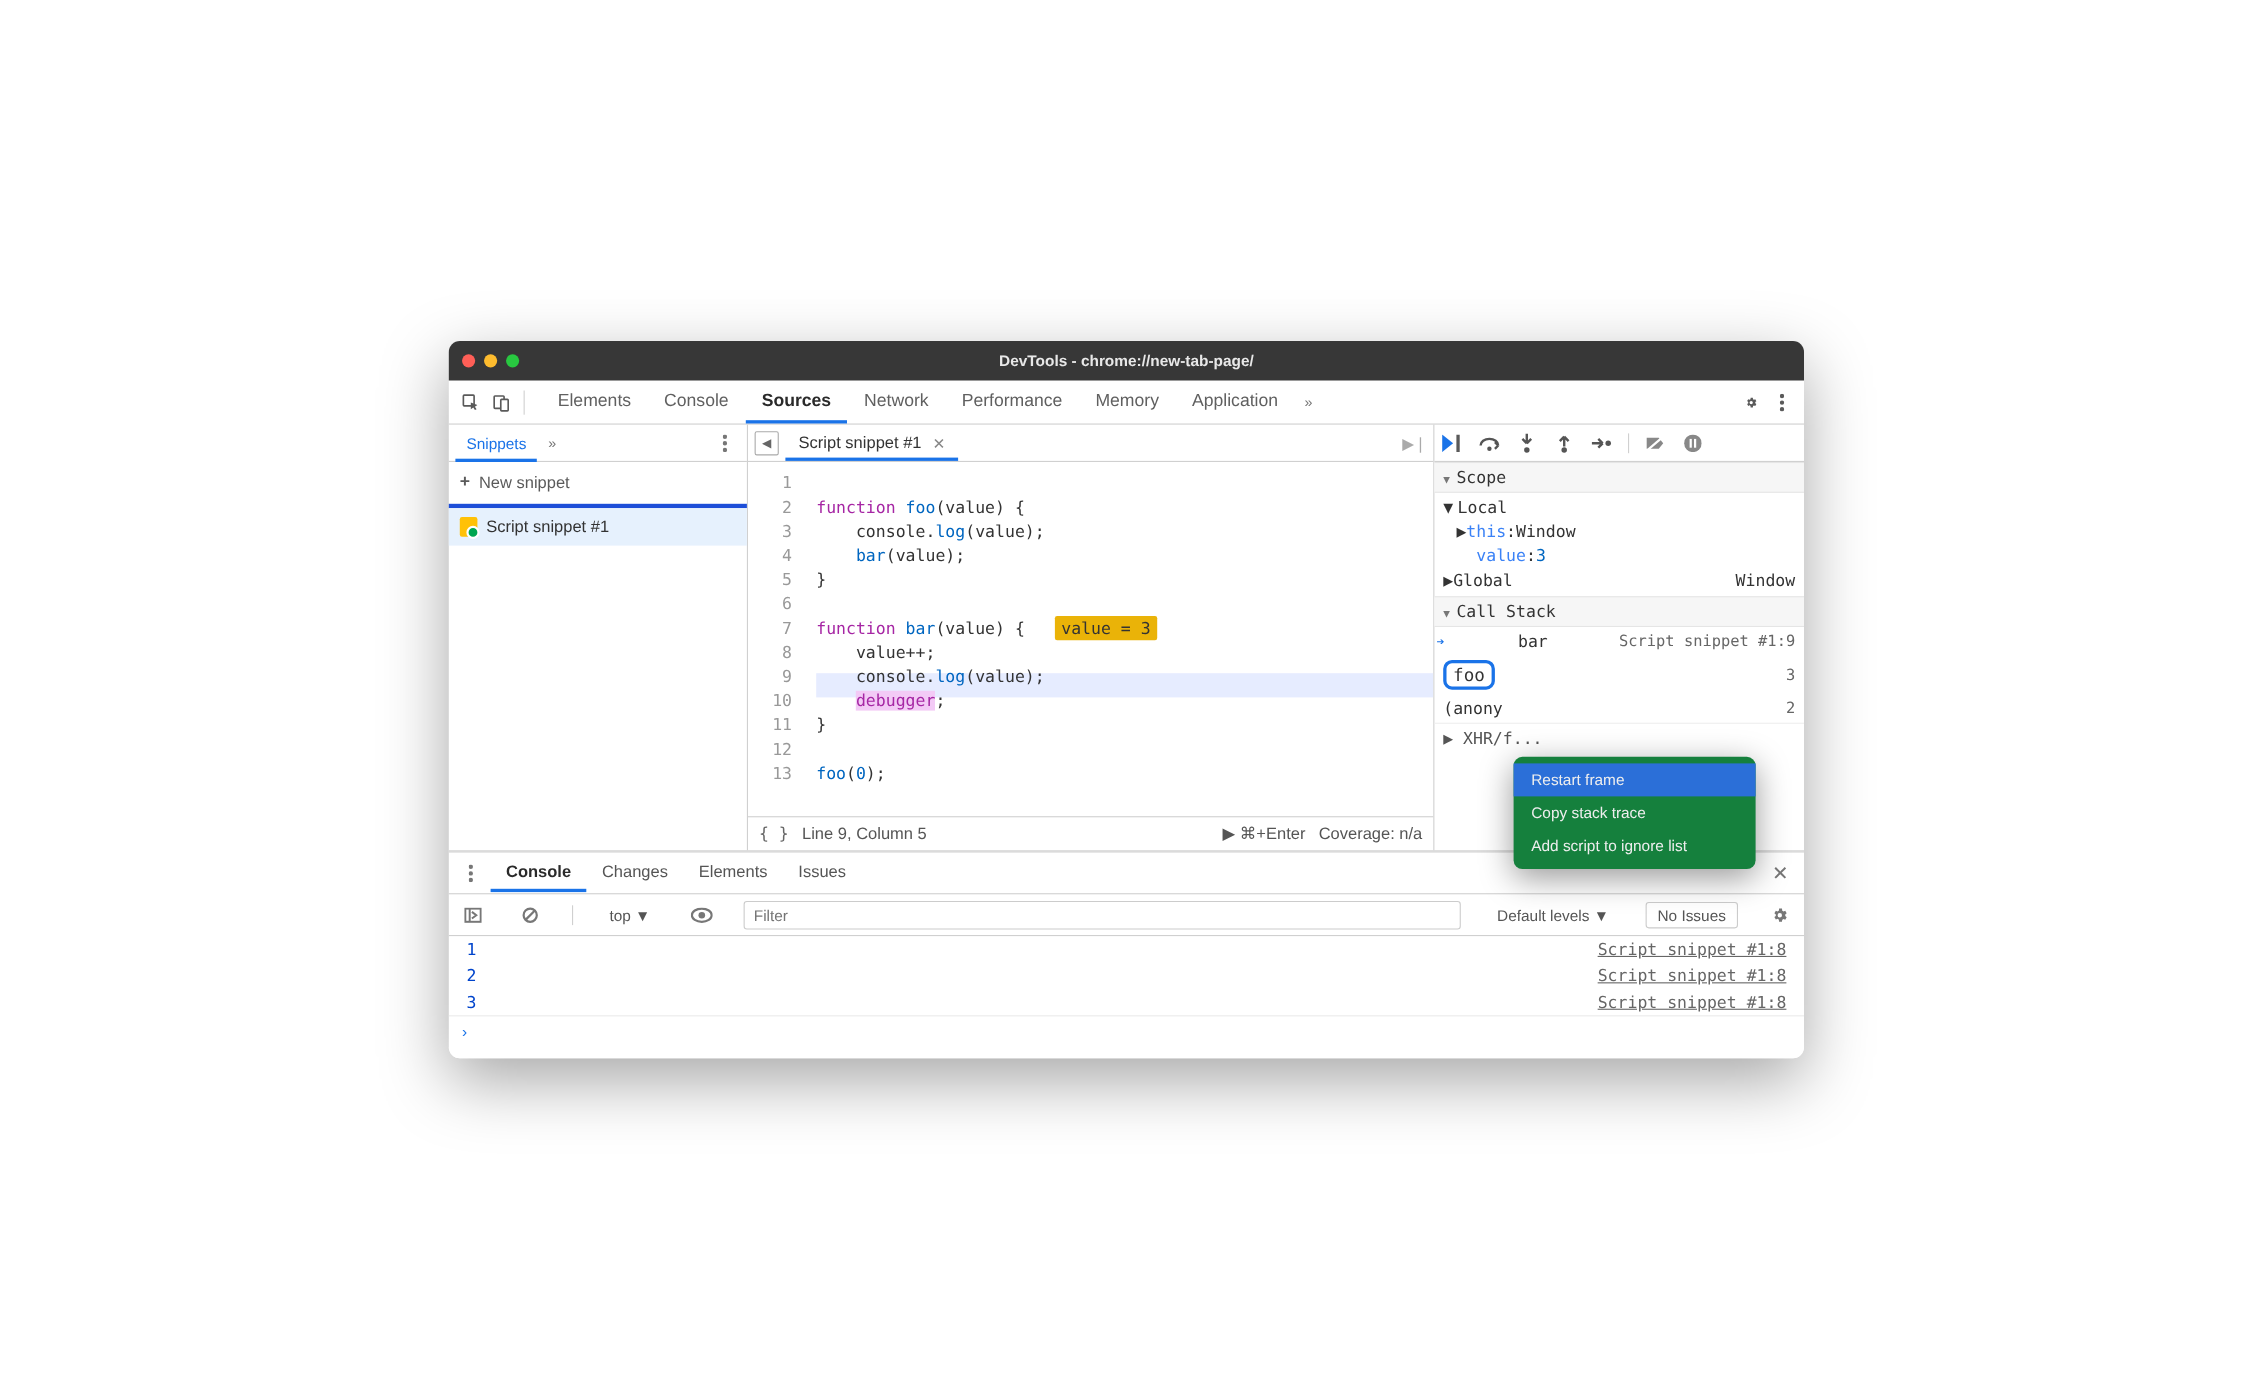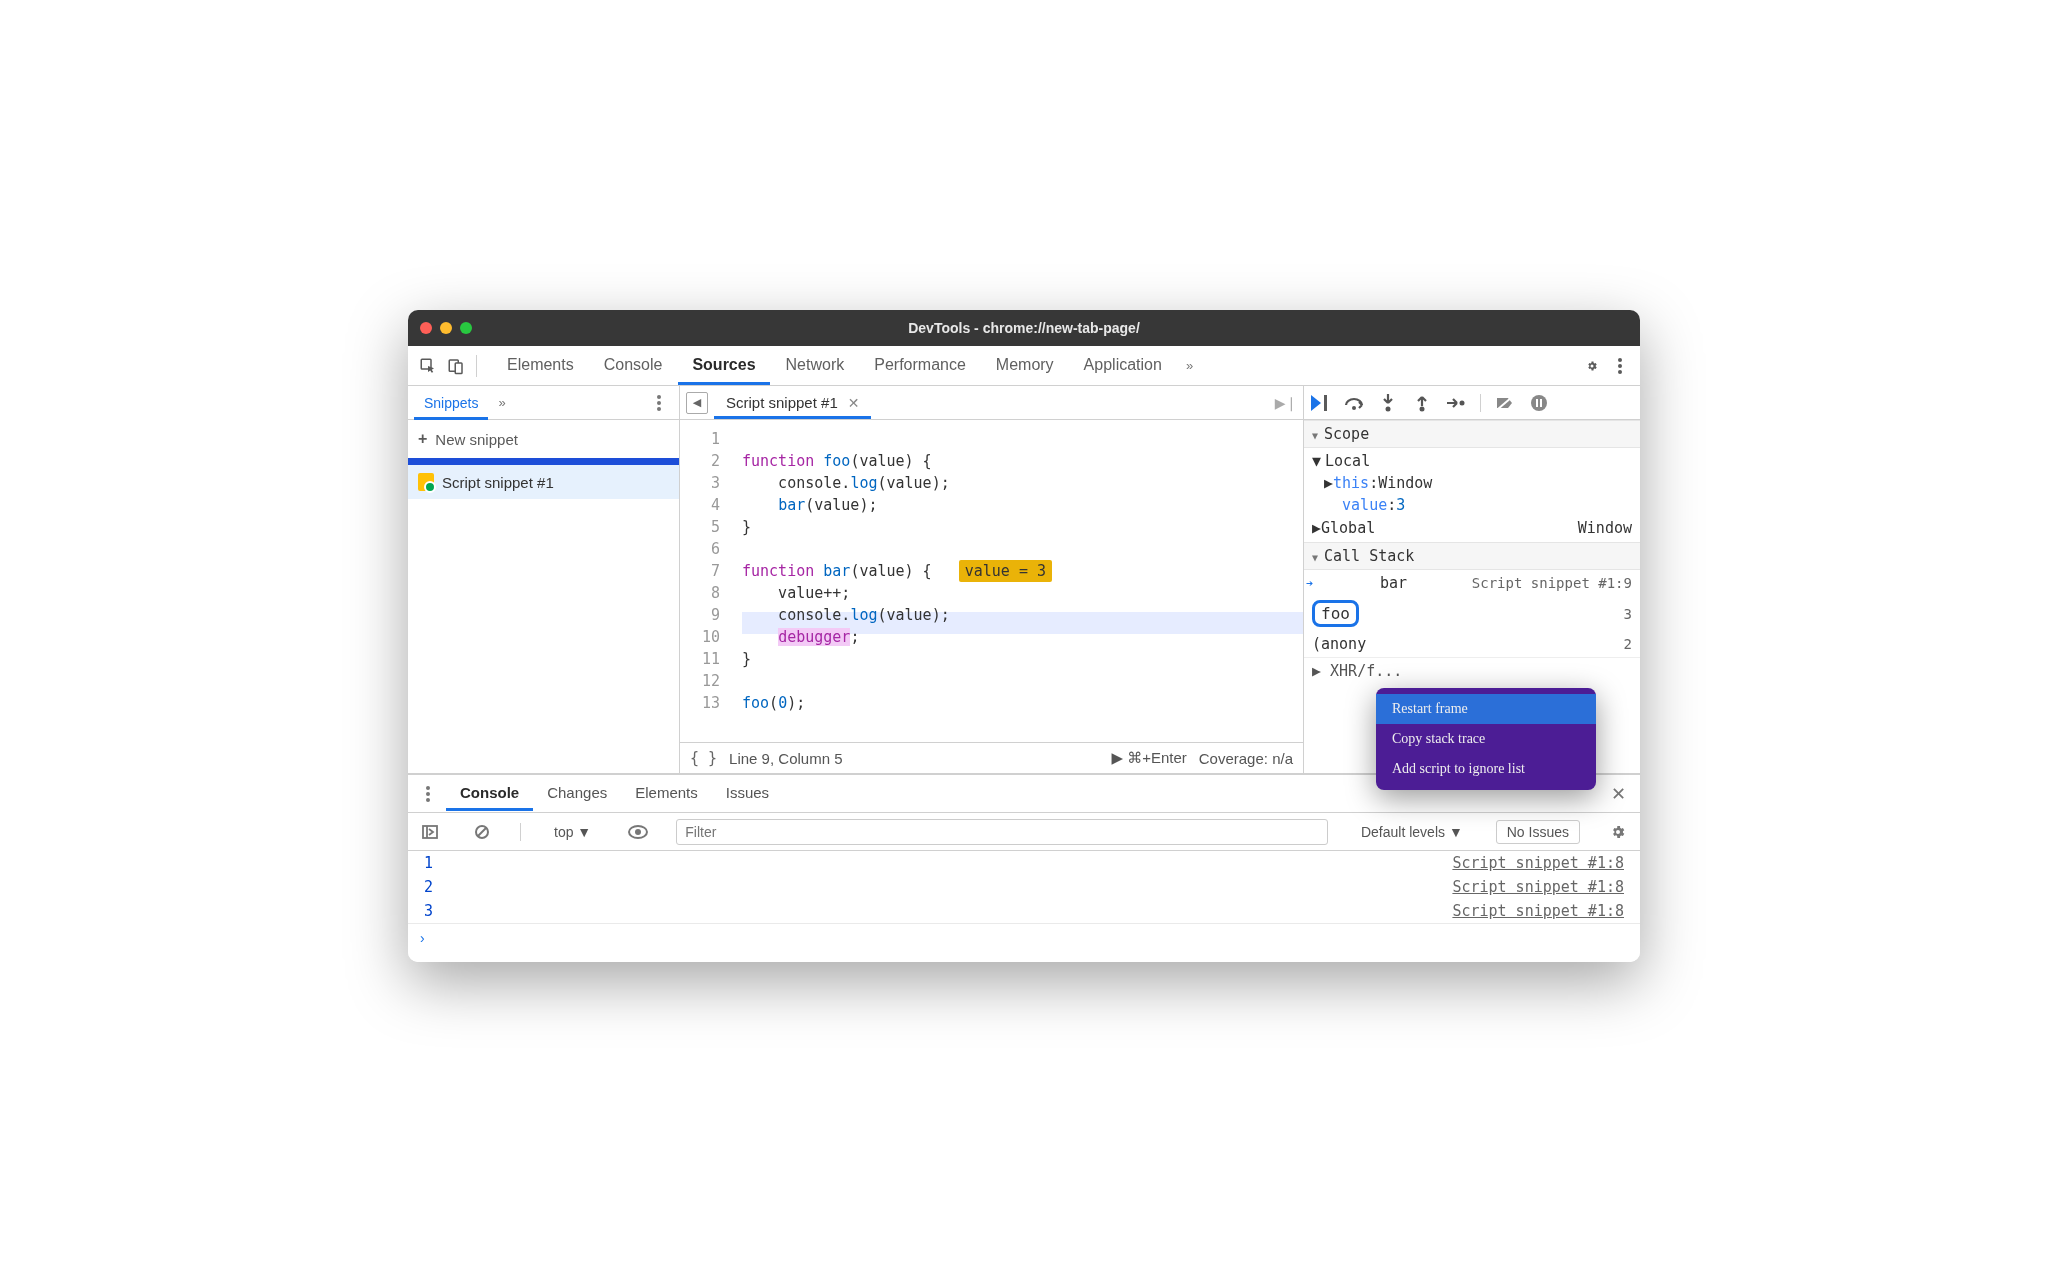--- a/index.html
+++ b/index.html
@@ -46,21 +46,21 @@
 .tab.active { color: #2a2a2a; font-weight: 600; border-bottom-color: #1a73e8; }
 .spacer { flex: 1; }
 .chev { font-size: 13px; color: #777; padding: 0 10px; cursor: pointer; }
 .gear { padding: 0 8px; }
 
 
 .panels { display: flex; border-bottom: 1px solid #d0d0d0; height: 388px; }
 .left-pane { width: 272px; border-right: 1px solid #d0d0d0; display: flex; flex-direction: column; }
 .left-tabs { display: flex; align-items: center; height: 34px; border-bottom: 1px solid #d0d0d0; padding: 0 6px; color: #555; }
 .left-tab { padding: 7px 10px 6px; font-size: 14px; color: #1a73e8; border-bottom: 3px solid #1a73e8; position: relative; top: 1px; }
-.new-snippet { padding: 10px 10px; color: #5a5a5a; font-size: 15px; cursor: pointer; display: flex; align-items: center; border-bottom: 7px solid #1d4ed8; }
+.new-snippet { padding: 10px 10px; color: #5a5a5a; font-size: 15px; cursor: pointer; display: flex; align-items: center; border-bottom: 4px solid #1d4ed8; }
 .new-snippet::before { content: "+"; font-weight: 700; margin-right: 8px; font-size: 16px; }
 .snippet-item { display: flex; align-items: center; padding: 8px 10px; gap: 8px; color: #333; font-size: 15px; cursor: pointer; }
 .snippet-item.selected { background: #e6f1fd; }
 .snippet-ico { width: 16px; height: 18px; background: #ffc107; border-radius: 2px; position: relative; }
 .snippet-ico::after { content: ""; position: absolute; right: -2px; bottom: -2px; width: 8px; height: 8px; background: #00a651; border-radius: 50%; border: 2px solid #fff; }
 
 .mid-pane { flex: 1; border-right: 1px solid #d0d0d0; display: flex; flex-direction: column; }
 .editor-tabs { display: flex; align-items: center; height: 34px; border-bottom: 1px solid #d0d0d0; padding: 0 6px; gap: 6px; }
 .ed-toggle { width: 22px; height: 22px; border: 1px solid #aaa; display:flex;align-items:center;justify-content:center;font-size:11px;color:#666;border-radius:2px; }
 .ed-tab { padding: 6px 12px 5px; border-bottom: 3px solid #1a73e8; font-size: 15px; display: flex; align-items: center; gap: 10px; color: #333; position: relative; top: 1px; }
@@ -92,26 +92,26 @@
 .valnum { color: #0066c0; }
 .global-row { display:flex; justify-content:space-between; padding:3px 8px; }
 .stack-row { display:flex; align-items:center; justify-content:space-between; padding:4px 8px; cursor:pointer; }
 .stack-row.active::before { content: "➔"; color:#1a73e8; font-size:12px; position:relative; left:-2px; }
 .stack-row .loc { color: #666; font-size: 14px; }
 .stack-row.highlight .fnname { border: 3px solid #1a73e8; border-radius: 8px; padding: 1px 6px; font-size: 16px; }
 .stack-row.active { padding-left: 4px; }
 
 .ctx-menu {
   position: absolute;
-  background: #4c1d95;
+  background: #15803d;
   color: #eee;
   border-radius: 8px;
   box-shadow: 0 8px 30px rgba(0,0,0,.4);
   padding: 6px 0;
-  font-family: Liberation Serif, serif;
+  font-family: Liberation Sans, sans-serif;
   font-size: 14px;
   z-index: 100;
   min-width: 220px;
 }
 .ctx-item { padding: 7px 16px; cursor: pointer; }
 .ctx-item.selected { background: #2b6fd8; }
 
 .ed-status { display:flex;align-items:center;padding:6px 10px;border-top:1px solid #d0d0d0;color:#555; font-size:15px; }
 .ed-status .curly { font-family: Menlo, monospace; margin-right: 12px; color:#666; }
 .ed-status .right { margin-left:auto;display:flex;align-items:center;gap:12px; }

